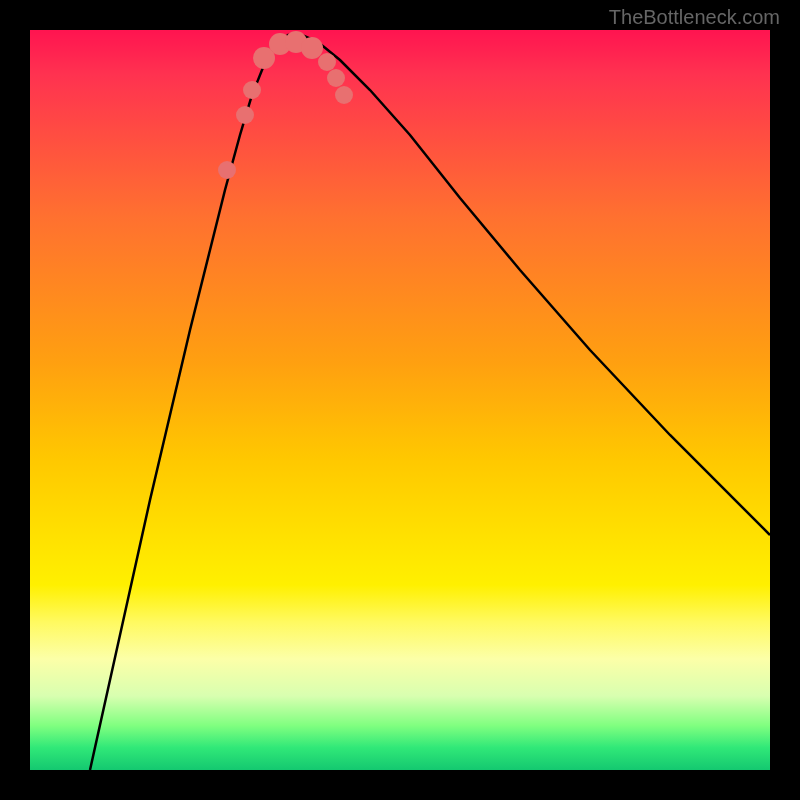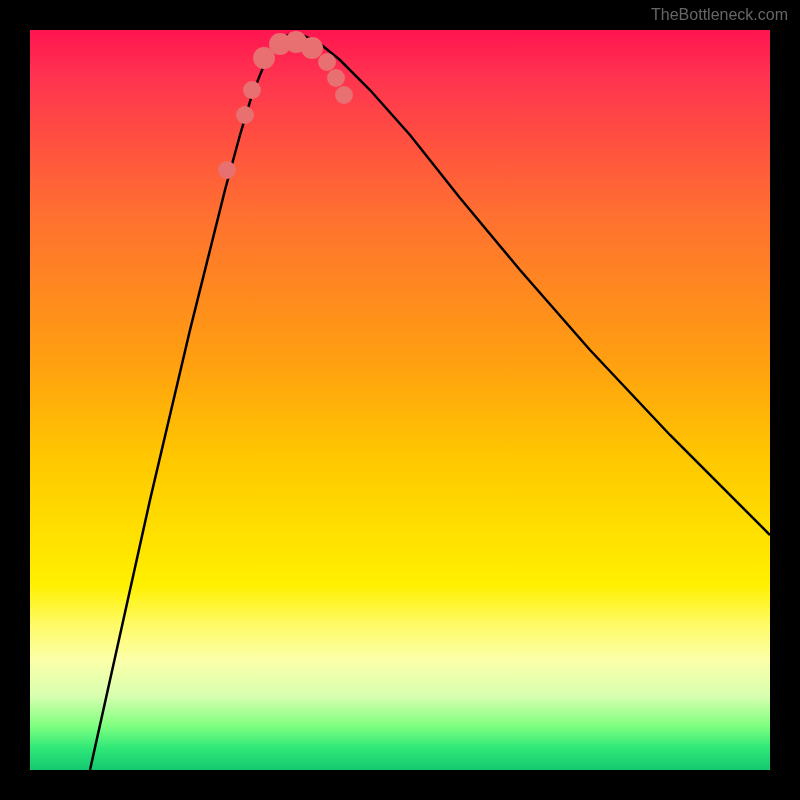--- a/index.html
+++ b/index.html
@@ -7,23 +7,23 @@
     padding: 0;
     width: 800px;
     height: 800px;
     background: #000;
     position: relative;
     font-family: Arial, sans-serif;
   }
   .watermark {
     position: absolute;
     top: 6px;
-    right: 12px;
+    right: 20px;
     color: #666;
-    font-size: 16px;
+    font-size: 20px;
     font-weight: 500;
     z-index: 10;
   }
   .plot-area {
     position: absolute;
     left: 30px;
     top: 30px;
     width: 740px;
     height: 740px;
     background: linear-gradient(to bottom,

